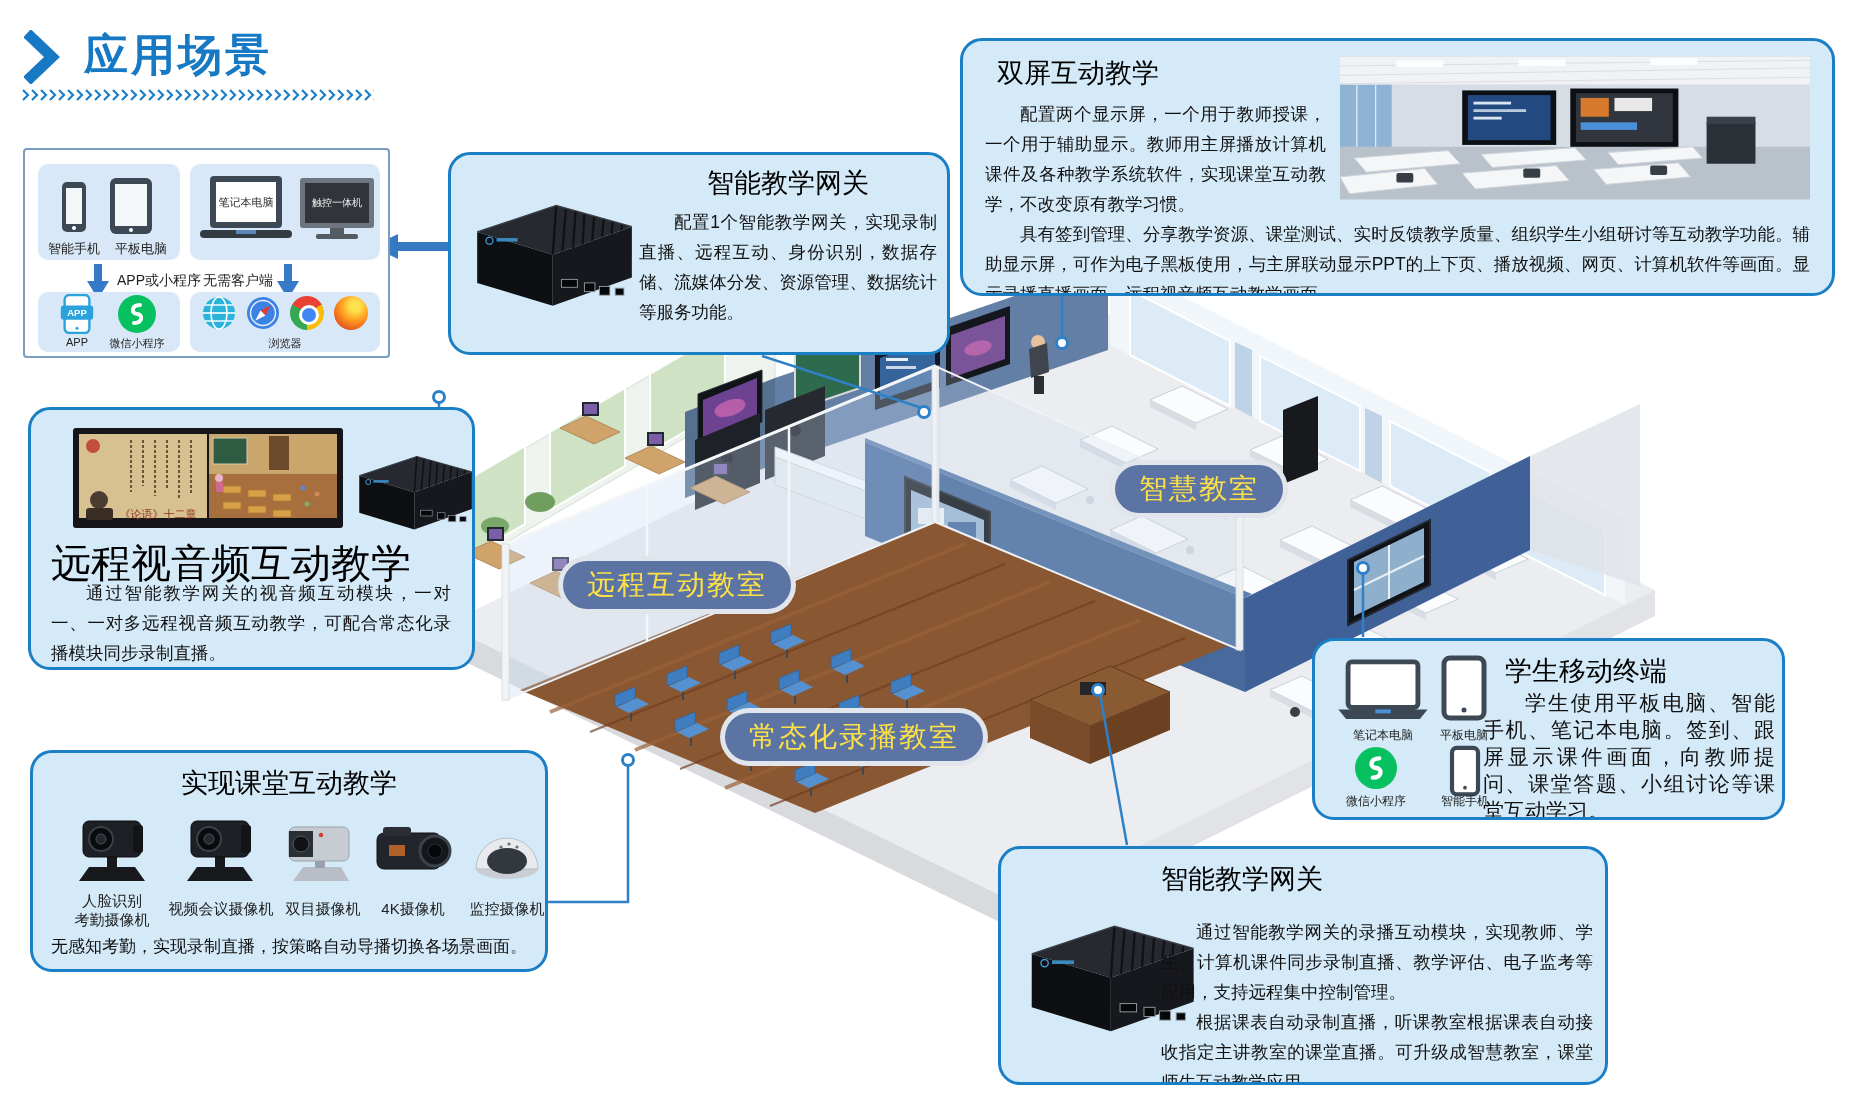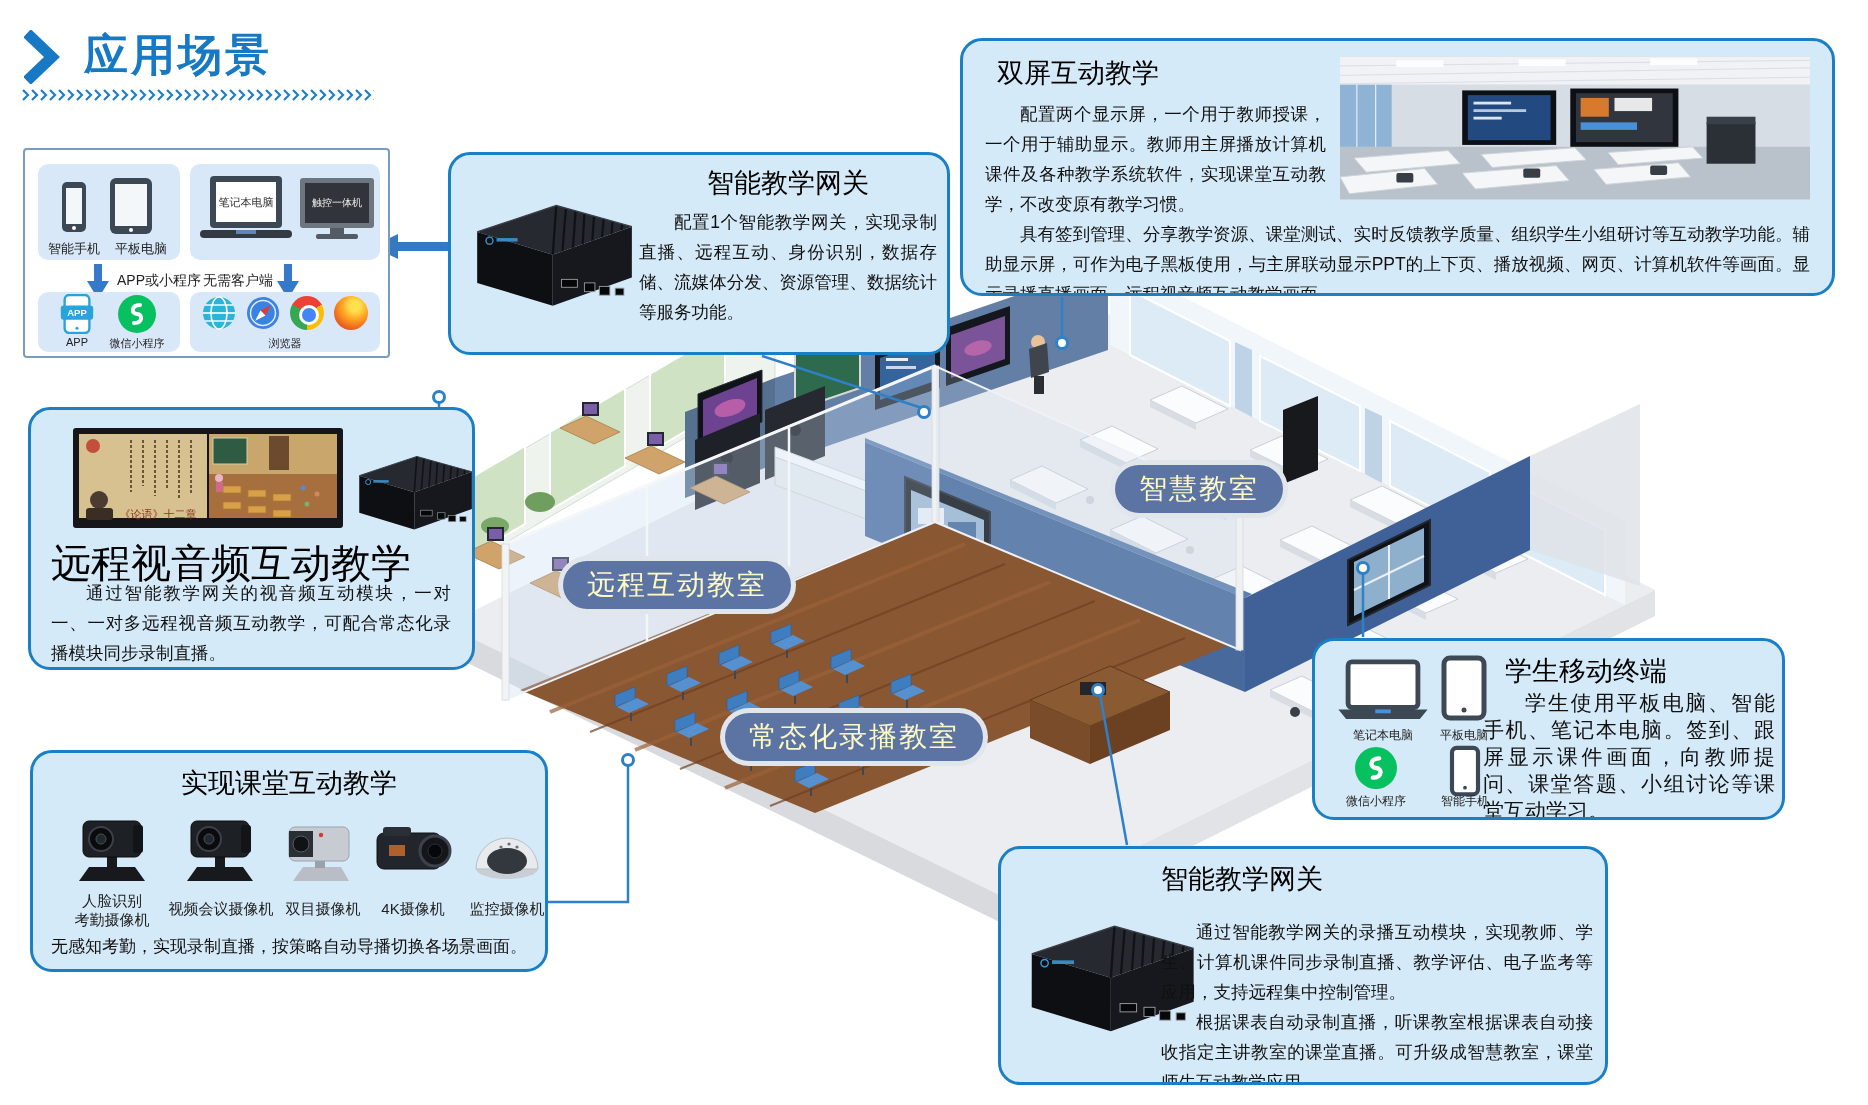--- a/index.html
+++ b/index.html
@@ -13,21 +13,21 @@
            box-sizing:border-box;overflow:hidden;}
   .client{position:absolute;background:#fff;border:2px solid #7a9cc0;border-radius:4px;box-sizing:border-box;}
   .panel{position:absolute;background:#d9e8f8;border-radius:10px;}
   .ctitle{font-size:27px;font-weight:500;color:#000;white-space:nowrap;}
   .cbody{font-size:17.5px;line-height:30px;text-align:justify;color:#111;}
   .cbody p{margin:0;text-indent:2em;}
   .small-label{font-size:13px;color:#222;text-align:center;white-space:nowrap;}
   .tiny-label{font-size:11px;color:#222;text-align:center;white-space:nowrap;}
   .cam-label{font-size:15px;color:#222;text-align:center;white-space:pre-line;line-height:19px;}
   
-  .pill{position:absolute;background:#5b74a4;color:#fef9c3;font-size:28px;letter-spacing:2px;
+  .pill{position:absolute;background:#5b74a4;color:#fde047;font-size:28px;letter-spacing:2px;
         line-height:48px;height:48px;padding:0 24px;border-radius:30px;
         border:5px solid rgba(232,236,240,0.95);white-space:nowrap;z-index:30;}
   .wechat{border-radius:50%;background:#07c160;display:flex;align-items:center;justify-content:center;}
   .chrome{border-radius:50%;background:conic-gradient(from -60deg,#ea4335 0 120deg,#fbbc05 120deg 240deg,#34a853 240deg 360deg);position:relative;}
   .chrome::after{content:"";position:absolute;left:50%;top:50%;width:42%;height:42%;margin:-24% 0 0 -24%;
                  background:#4285f4;border:3px solid #fff;border-radius:50%;}
   .firefox{border-radius:50%;background:radial-gradient(circle at 62% 30%,#ffe14d 0 16%,#ff9a1f 46%,#e3541f 78%,#b5321f 100%);} .z40{z-index:40;}
   svg text{font-family:"Liberation Sans","DejaVu Sans",sans-serif;}
 </style>
 </head>

